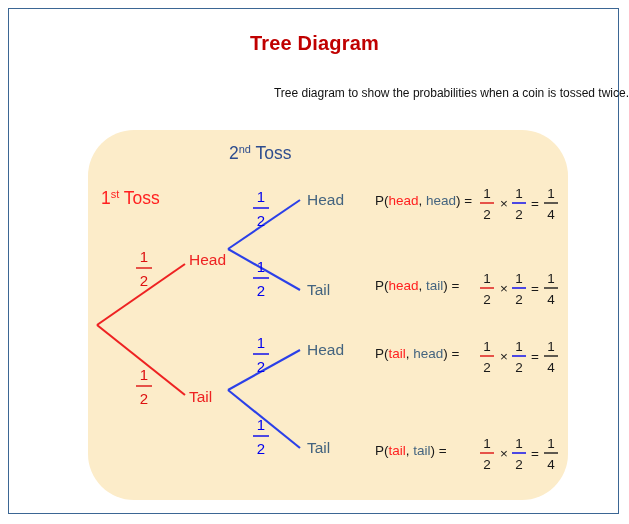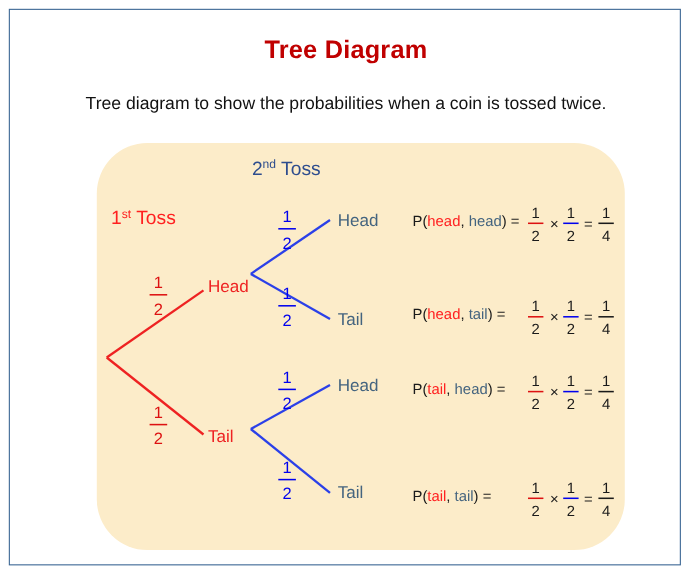--- a/index.html
+++ b/index.html
@@ -2,23 +2,23 @@
 <html><head>
 <meta charset="utf-8">
 <style>
   html,body{margin:0;padding:0;background:#fff;}
   body{width:629px;height:524px;overflow:hidden;
        font-family:"Liberation Sans",sans-serif;}
   #root{position:relative;width:629px;height:524px;background:#ffffff;}
   #frame{position:absolute;left:8px;top:8px;width:611px;height:506px;
          border:1.5px solid #3b6694;box-sizing:border-box;background:#fff;}
   #title{position:absolute;left:0;top:32px;width:629px;text-align:center;
-         color:#c00000;font-size:23px;font-weight:bold;letter-spacing:.2px;}
-  #subtitle{position:absolute;left:0;top:86px;width:629px;text-align:center;
-            color:#111111;font-size:16px;}
+         color:#c00000;font-size:20px;font-weight:bold;letter-spacing:.2px;}
+  #subtitle{position:absolute;left:0;top:86px;width:629px;text-align:right;
+            color:#111111;font-size:12px;}
   #panel{position:absolute;left:88px;top:130px;width:480px;height:370px;
          background:#fcecc9;border-radius:46px;}
   svg{position:absolute;left:0;top:0;width:629px;height:524px;overflow:visible;}
   .lbl{font-family:"Liberation Sans",sans-serif;}
   .toss1{fill:#ff2020;font-size:17.5px;}
   .toss2{fill:#2e4d8e;font-size:17.5px;}
   .sup{font-size:11px;}
   .nodeR{fill:#ee2222;font-size:15.5px;}
   .nodeB{fill:#44647f;font-size:15.5px;}
   .fracR{fill:#dd1111;font-size:15px;}

